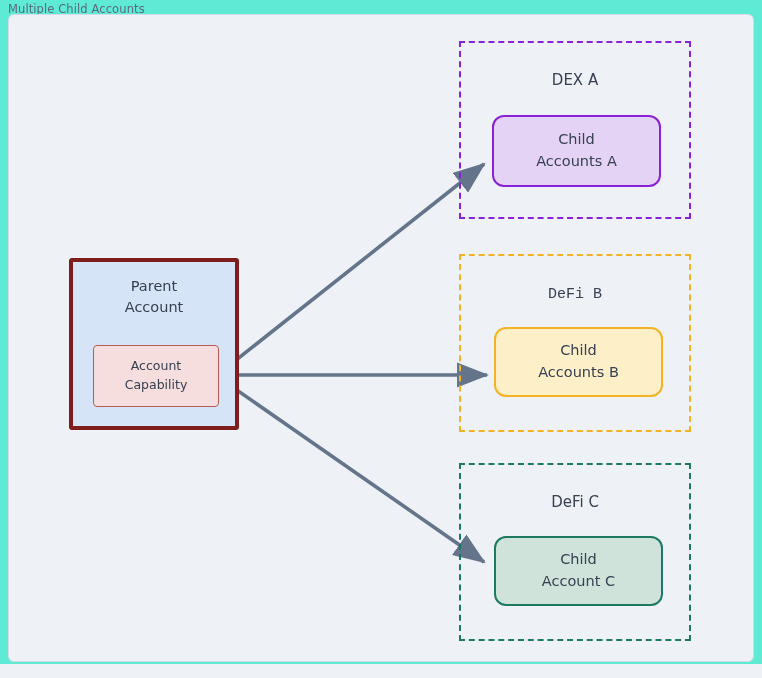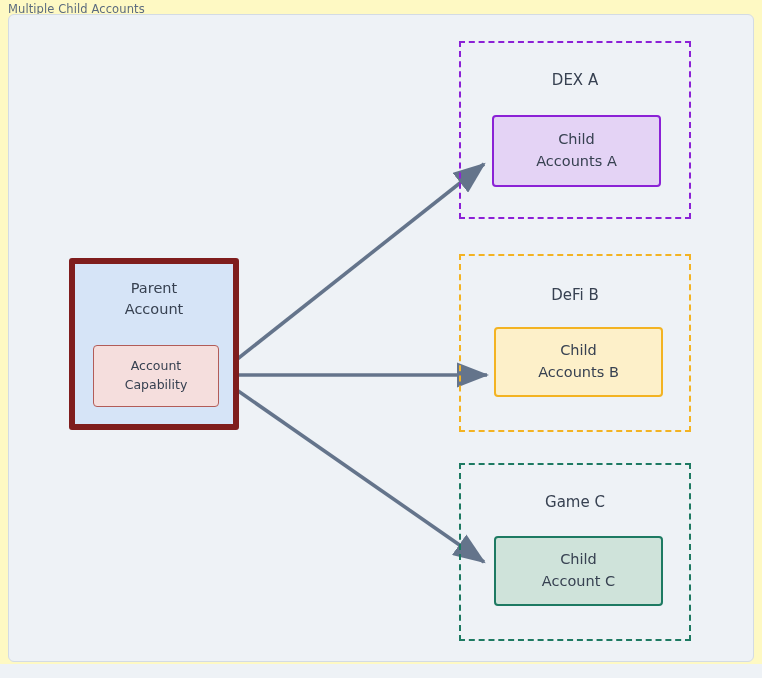--- a/index.html
+++ b/index.html
@@ -6,21 +6,21 @@
     margin: 0;
     padding: 0;
     background: #eef2f6;
     font-family: "DejaVu Sans", "Liberation Sans", sans-serif;
   }
   #root {
     position: relative;
     width: 762px;
     height: 664px;
     overflow: hidden;
-    background: #fef9c3;
+    background: #5eead4;
   }
   .diagram-title {
     position: absolute;
     left: 8px;
     top: 2px;
     font-size: 11.5px;
     color: #5b6b7f;
     letter-spacing: 0.1px;
     white-space: nowrap;
   }
@@ -64,21 +64,21 @@
     position: absolute;
     width: 100%;
     text-align: center;
     font-size: 15px;
     color: #374151;
   }
   
   #parent-account {
     left: 69px; top: 258px; width: 170px; height: 172px;
     background: #d6e4f7;
-    border: 6px solid #7f1d1d;
+    border: 4px solid #7f1d1d;
     border-radius: 3px;
   }
   #parent-account .node-title {
     position: absolute;
     top: 14px;
     left: 0; right: 0;
     font-size: 14.5px;
     line-height: 1.45;
   }
   
@@ -89,21 +89,21 @@
     border-radius: 4px;
     font-size: 12.5px;
     line-height: 1.5;
   }
   
   .child-node {
     font-size: 14.5px;
     line-height: 1.5;
     border-width: 2px;
     border-style: solid;
-    border-radius: 4px;
+    border-radius: 12px;
   }
   #child-account-a {
     left: 492px; top: 115px; width: 169px; height: 72px;
     background: #e4d3f5;
     border-color: #8b21d6;
   }
   #child-account-b {
     left: 494px; top: 327px; width: 169px; height: 70px;
     background: #fdf0c9;
     border-color: #f3b322;
@@ -116,21 +116,21 @@
   
   #group-dex-a {
     left: 459px; top: 41px; width: 232px; height: 178px;
     border-color: #8b21d6;
   }
   #group-dex-a .group-label { top: 28px; }
   #group-defi-b {
     left: 459px; top: 254px; width: 232px; height: 178px;
     border-color: #f3b322;
   }
-  #group-defi-b .group-label { top: 30px; }
+  #group-defi-b .group-label { top: 30px; font-family: Liberation Mono, monospace; }
   #group-game-c {
     left: 459px; top: 463px; width: 232px; height: 178px;
     border-color: #1d7a62;
   }
   #group-game-c .group-label { top: 28px; }
 </style>
 </head>
 <body>
 
 <div id="root">
@@ -172,20 +172,20 @@
 
   <div class="group-box" id="group-defi-b">
     <div class="group-label">DeFi B</div>
   </div>
   <div class="node child-node" id="child-account-b">
     <span>Child</span>
     <span>Accounts B</span>
   </div>
 
   <div class="group-box" id="group-game-c">
-    <div class="group-label">Game C</div>
+    <div class="group-label">DeFi C</div>
   </div>
   <div class="node child-node" id="child-account-c">
     <span>Child</span>
     <span>Account C</span>
   </div>
 
 </div>
 
 </body></html>

